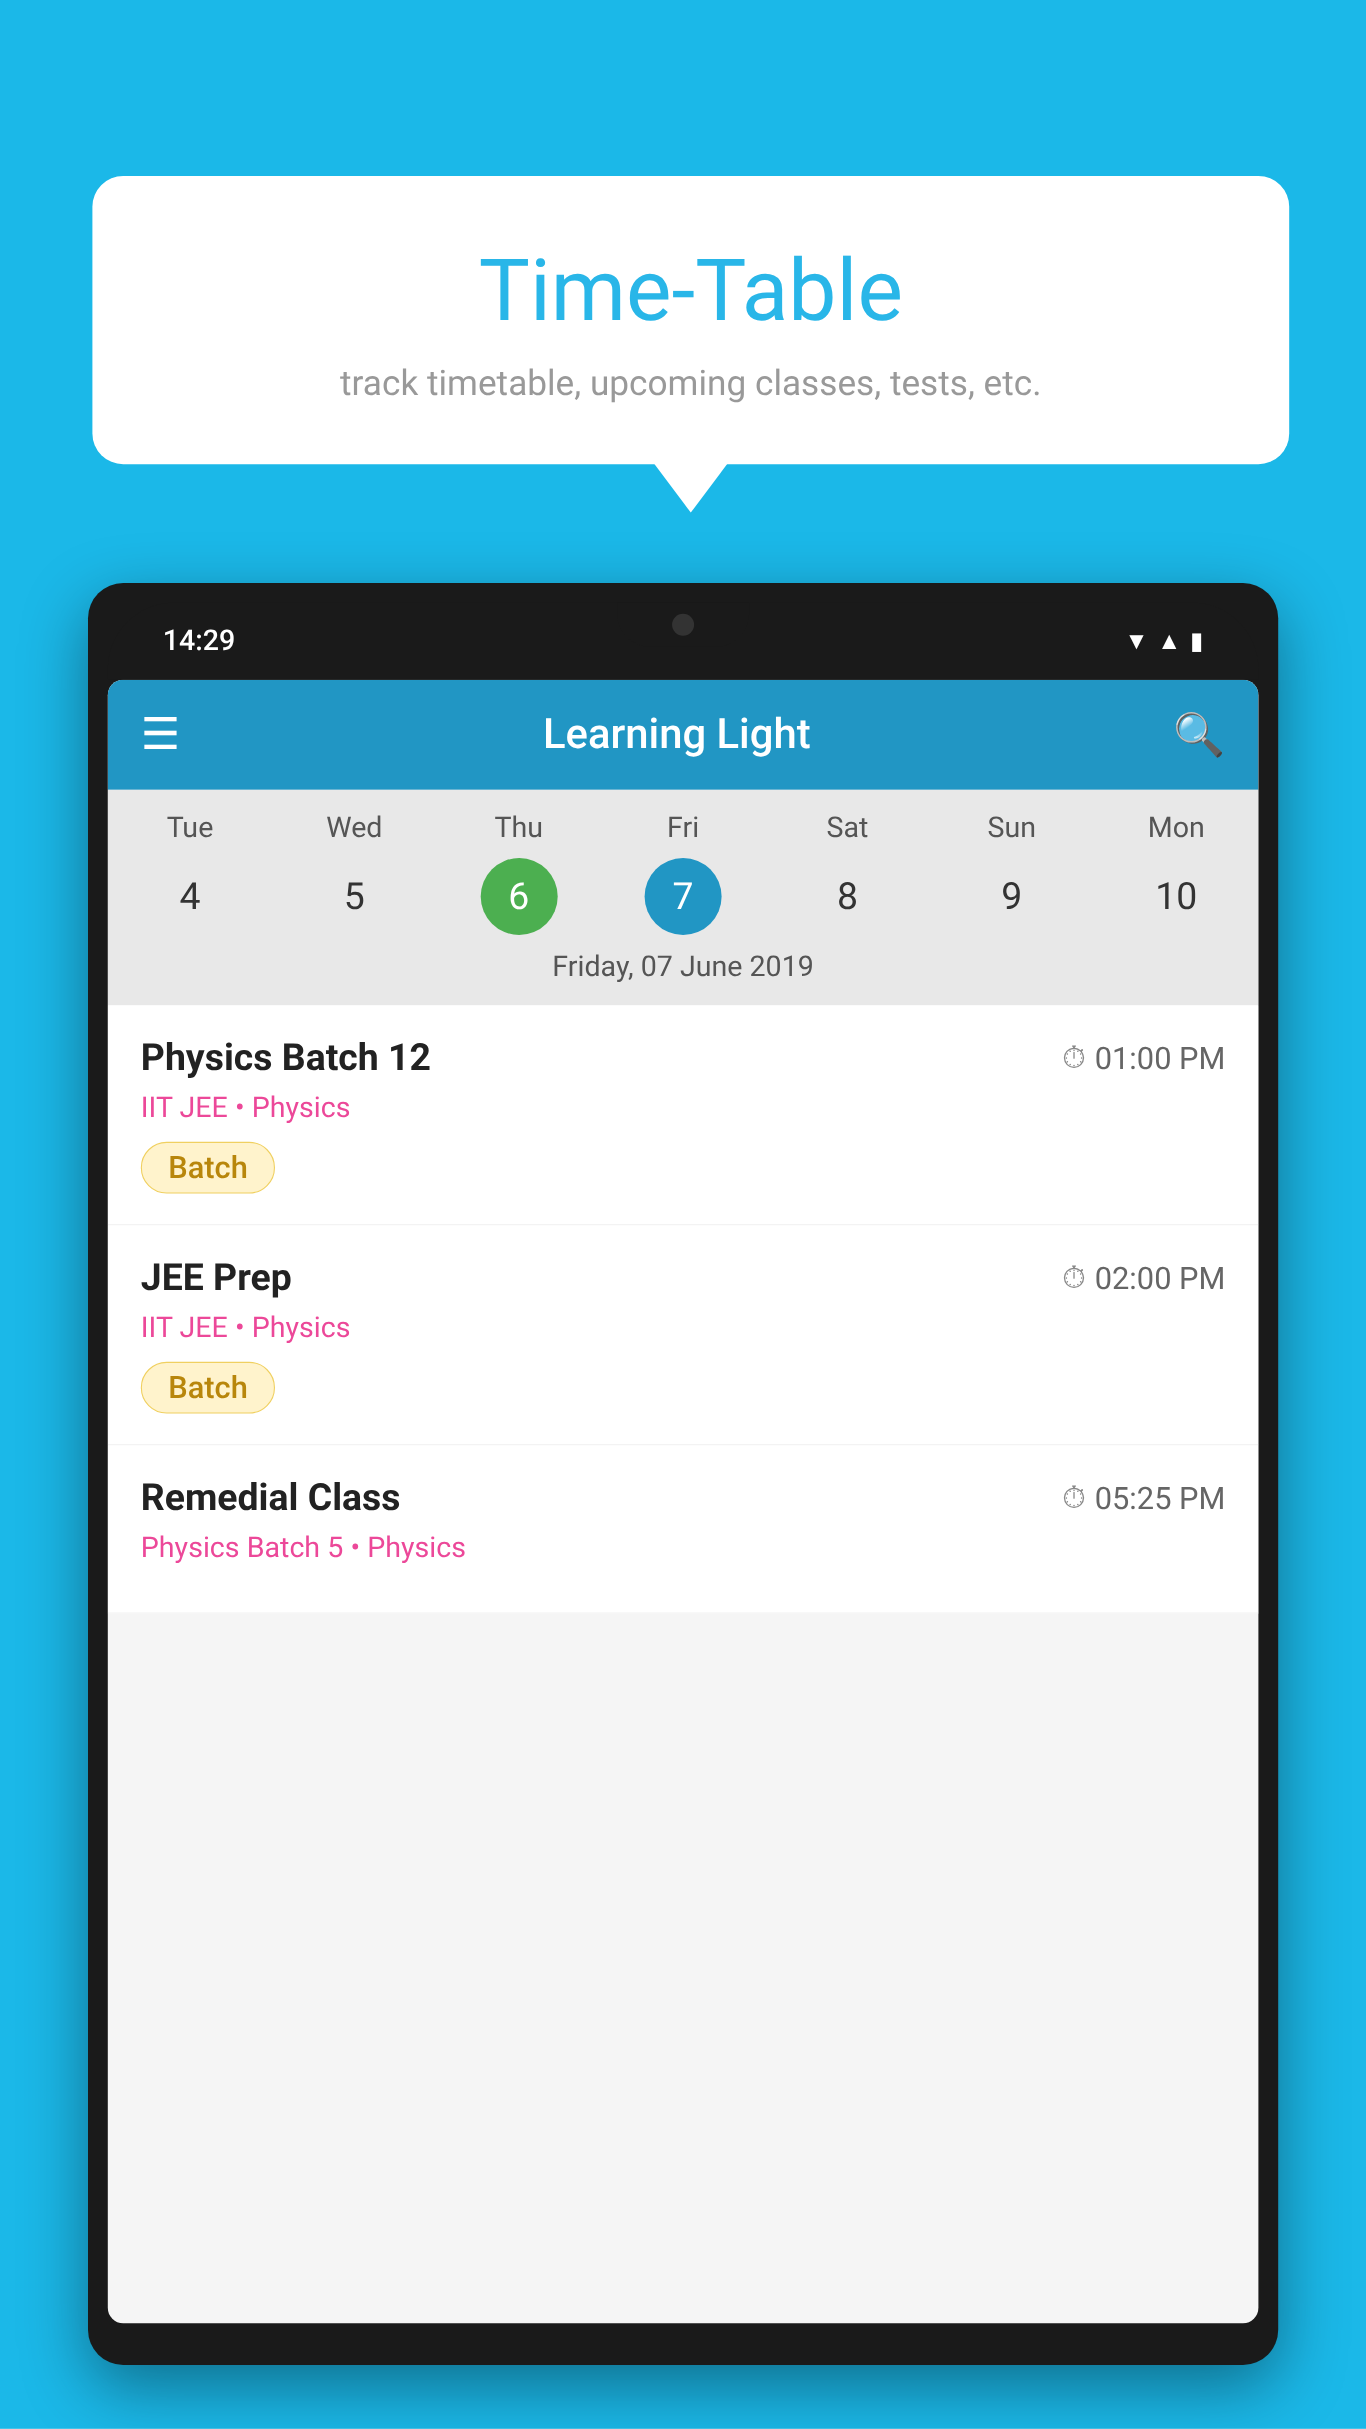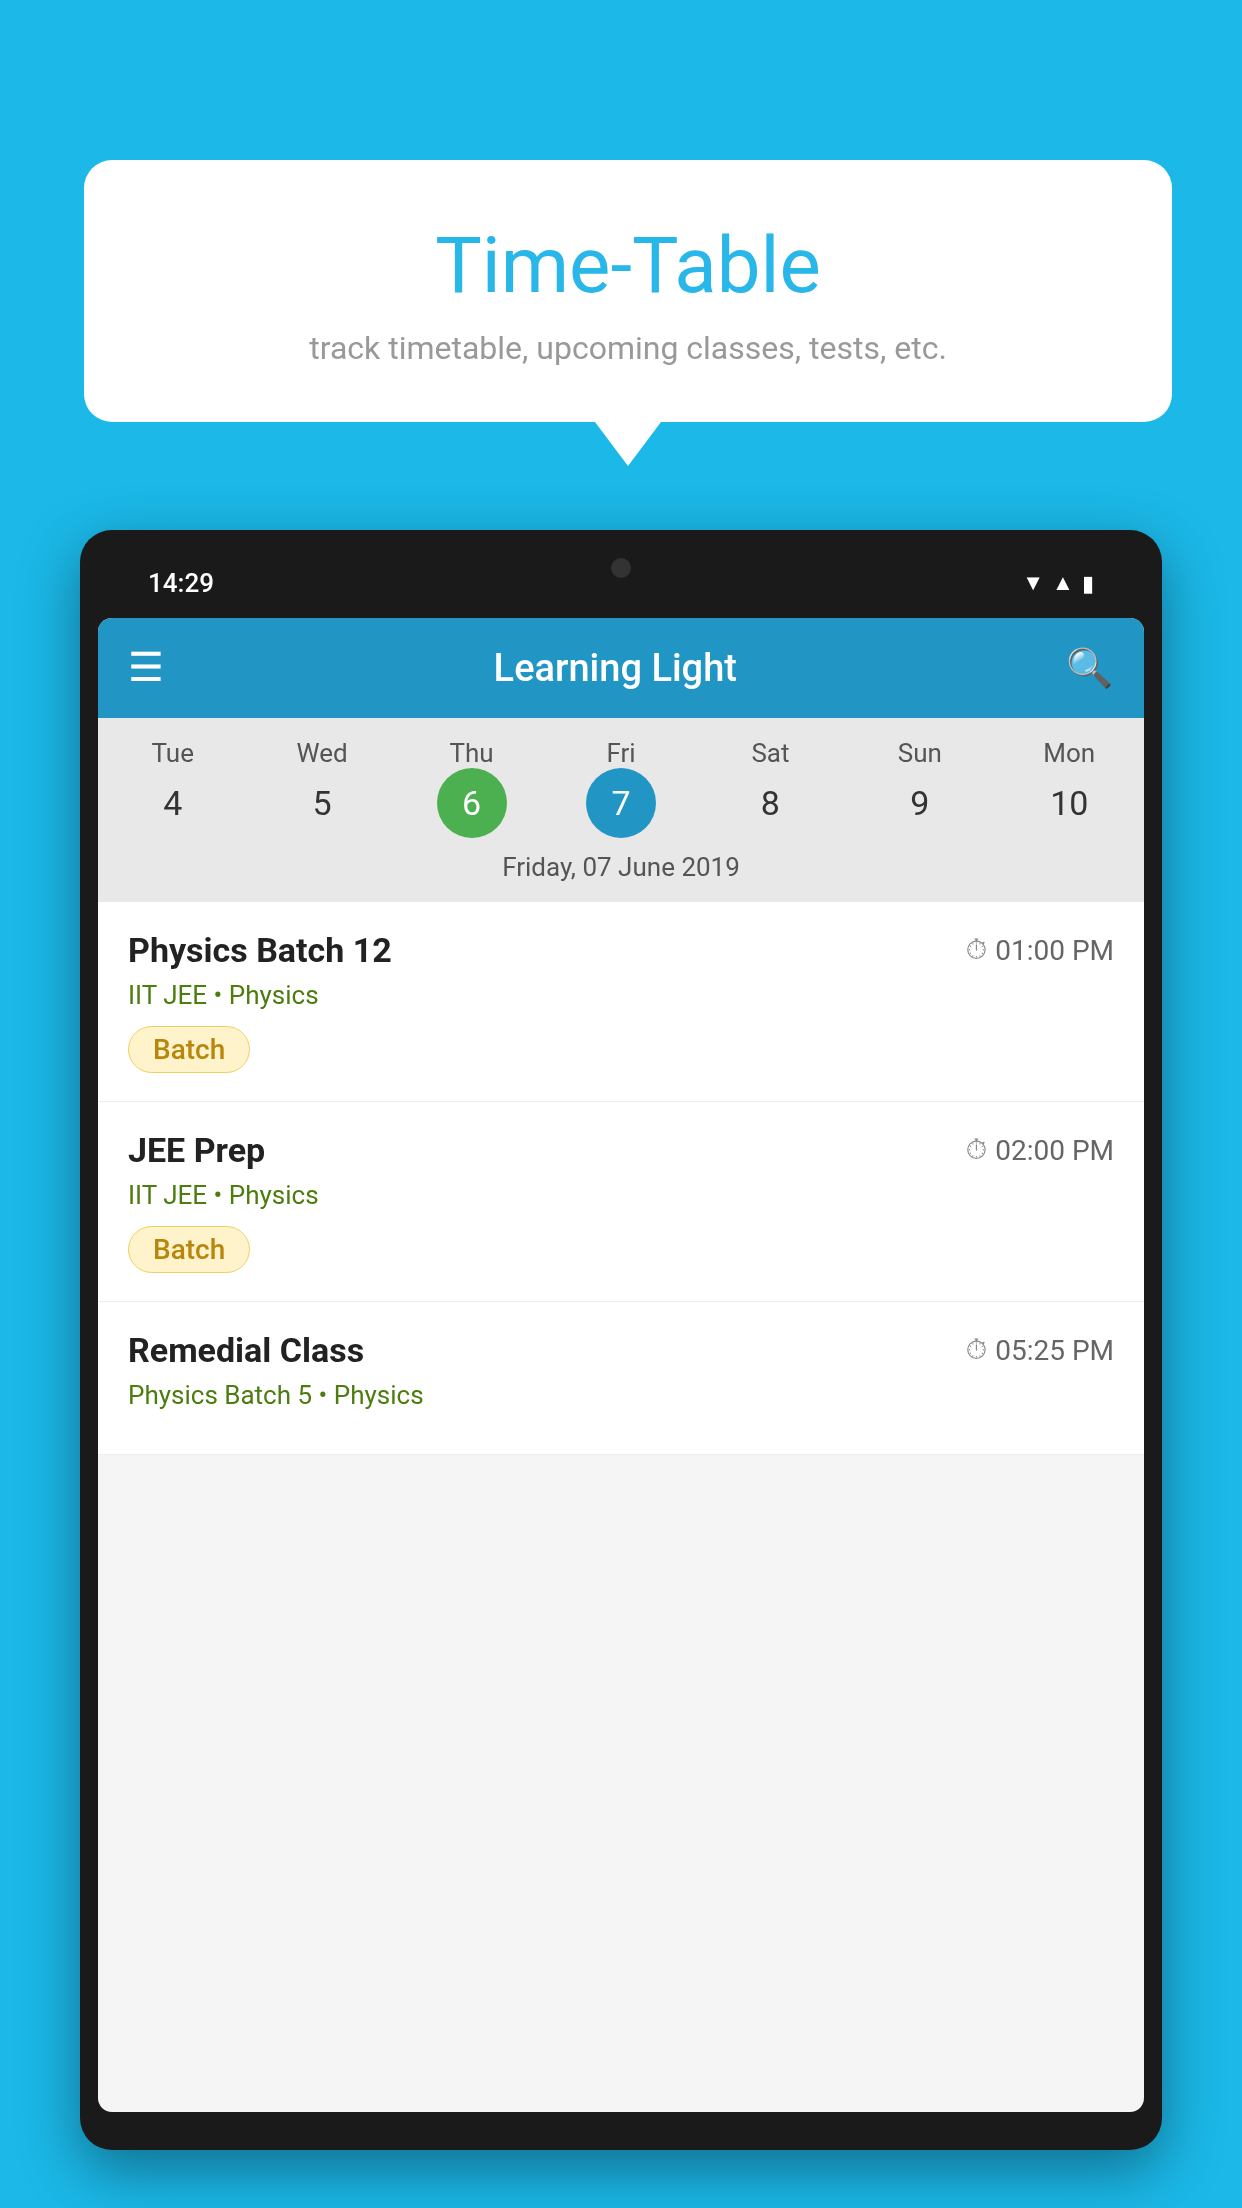--- a/index.html
+++ b/index.html
@@ -163,20 +163,21 @@
     
     .calendar-strip {
       background: #e8e8e8;
       padding: 20px 0 10px;
     }
 
     .day-names {
       display: grid;
       grid-template-columns: repeat(7, 1fr);
       text-align: center;
+      margin-bottom: 12px;
     }
 
     .day-name {
       font-size: 26px;
       color: #555;
       font-weight: 400;
     }
 
     .day-numbers {
       display: grid;
@@ -253,21 +254,21 @@
       font-size: 28px;
     }
 
     .clock-icon {
       font-size: 28px;
       color: #888;
     }
 
     .item-subtitle {
       font-size: 26px;
-      color: #4d7c0f;
+      color: #ec4899;
       margin-bottom: 16px;
     }
 
     .batch-badge {
       display: inline-block;
       background: #fff3cc;
       color: #b8860b;
       border-radius: 30px;
       padding: 6px 24px;
       font-size: 28px;

